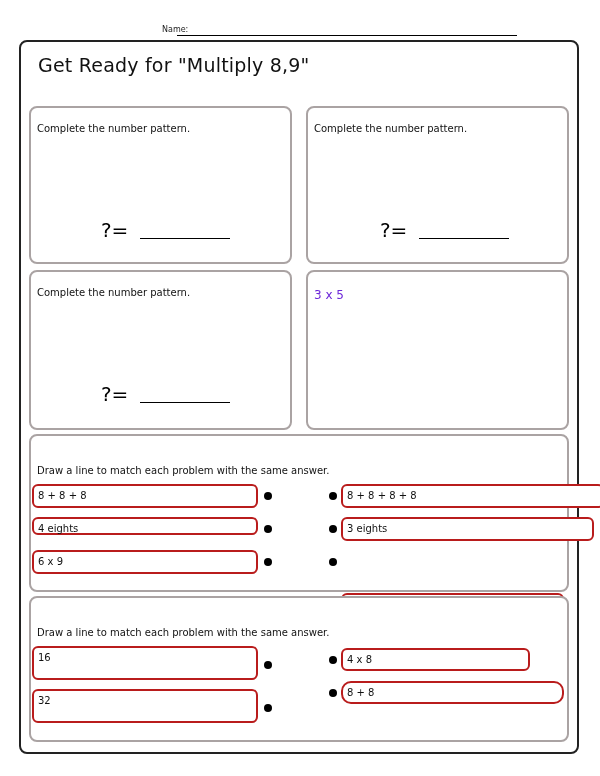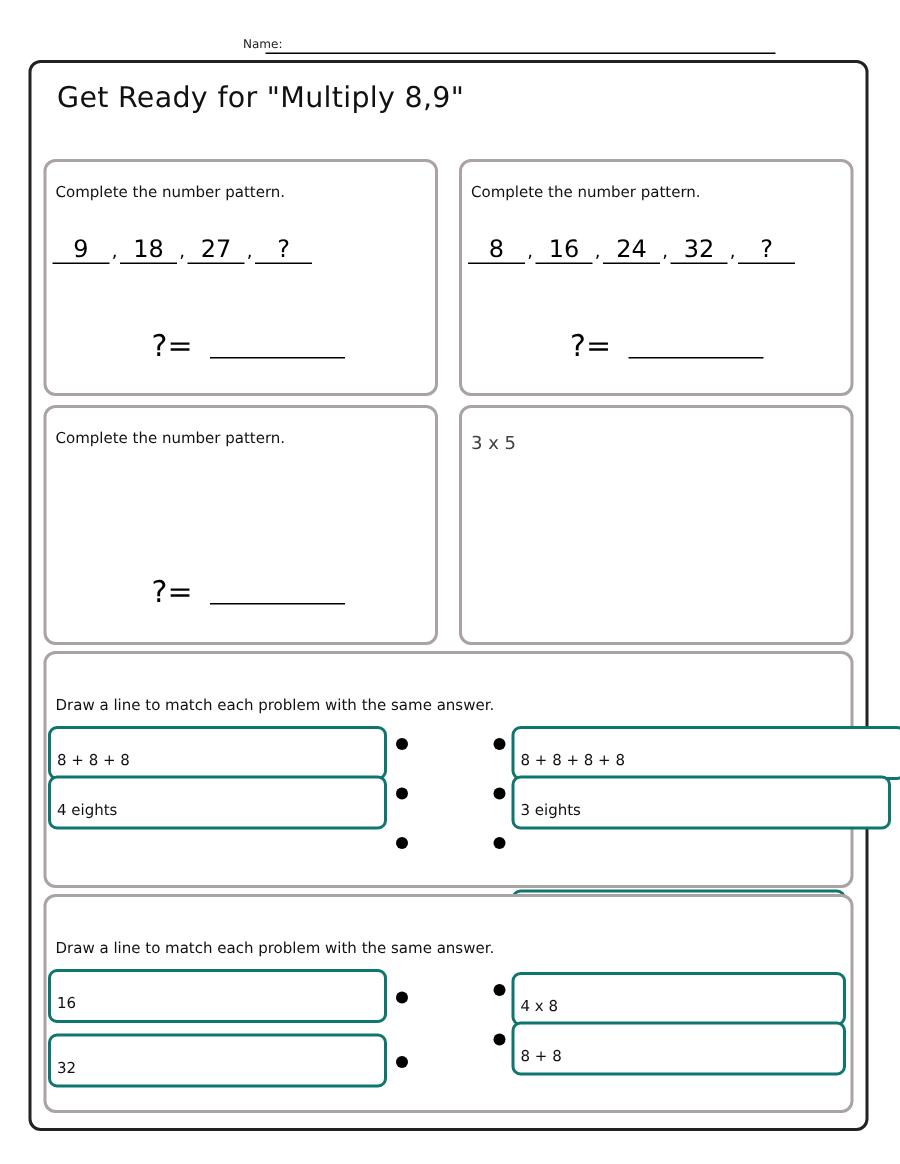--- a/index.html
+++ b/index.html
@@ -9,85 +9,80 @@
   .name-line { position:absolute; left:153px; top:11px; width:340px; height:1px; background:#000; }
   .outer { position:absolute; left:19px; top:40px; width:560px; height:714px; border:2px solid #222; border-radius:8px; box-sizing:border-box; }
   .title { position:absolute; left:38px; top:54px; font-size:19px; letter-spacing:0.2px; color:#111; }
   .panel { position:absolute; border:2px solid #aaa3a3; border-radius:8px; box-sizing:border-box; background:#fff; }
   .instr { position:absolute; left:6px; top:15px; font-size:10px; color:#111; }
   .pattern { position:absolute; left:4px; top:48px; font-size:16px; white-space:nowrap; }
   .blank { display:inline-block; text-align:center; border-bottom:1.5px solid #000; min-width:34px; padding:0 2px; line-height:18px; }
   .comma { display:inline-block; width:7px; text-align:center; font-size:12px; }
   .answer { position:absolute; top:110px; font-size:20px; white-space:nowrap; }
   .ans-line { display:inline-block; width:90px; border-bottom:1.5px solid #000; margin-left:12px; vertical-align:-2px; }
-  .q-text { position:absolute; left:6px; top:16px; font-size:12px; color:#404040; }
+  .q-text { position:absolute; left:6px; top:16px; font-size:12px; color:#6d28d9; }
   .m-instr { position:absolute; left:6px; font-size:10px; color:#111; }
-  .box { position:absolute; border:2px solid #0f766e; border-radius:6px; box-sizing:border-box; font-size:10px; padding:16px 4px; color:#111; background:#fff; }
+  .box { position:absolute; border:2px solid #b91c1c; border-radius:6px; box-sizing:border-box; font-size:10px; padding:4px 4px; color:#111; background:#fff; }
   .dot { position:absolute; width:8px; height:8px; border-radius:50%; background:#000; }
 </style>
 </head>
 <body>
 
 <div class="name-row">
   <span class="name-label">Name:</span>
   <div class="name-line"></div>
 </div>
 
 <div class="outer"></div>
 <div class="title">Get Ready for "Multiply 8,9"</div>
 
 <div class="panel" style="left:29px;top:106px;width:263px;height:158px;">
   <div class="instr">Complete the number pattern.</div>
-  <div class="pattern">
-    <span class="blank">9</span><span class="comma">,</span><span class="blank">18</span><span class="comma">,</span><span class="blank">27</span><span class="comma">,</span><span class="blank">?</span>
-  </div>
   <div class="answer" style="left:70px;">
     <span>?=</span><span class="ans-line"></span>
   </div>
 </div>
 
 <div class="panel" style="left:306px;top:106px;width:263px;height:158px;">
   <div class="instr">Complete the number pattern.</div>
-  <div class="pattern">
-    <span class="blank">8</span><span class="comma">,</span><span class="blank">16</span><span class="comma">,</span><span class="blank">24</span><span class="comma">,</span><span class="blank">32</span><span class="comma">,</span><span class="blank">?</span>
-  </div>
   <div class="answer" style="left:72px;">
     <span>?=</span><span class="ans-line"></span>
   </div>
 </div>
 
 <div class="panel" style="left:29px;top:270px;width:263px;height:160px;">
   <div class="instr">Complete the number pattern.</div>
   <div class="answer" style="left:70px;">
     <span>?=</span><span class="ans-line"></span>
   </div>
 </div>
 
 <div class="panel" style="left:306px;top:270px;width:263px;height:160px;">
   <div class="q-text">3 x 5</div>
 </div>
 
 <div class="panel" style="left:29px;top:434px;width:540px;height:158px;">
   <div class="m-instr" style="top:29px;">Draw a line to match each problem with the same answer.</div>
   <div class="box" style="left:1px;top:48px;width:226px;height:24px;">8 + 8 + 8</div>
   <div class="box" style="left:1px;top:81px;width:226px;height:18px;">4 eights</div>
+  <div class="box" style="left:1px;top:114px;width:226px;height:24px;">6 x 9</div>
   <div class="dot" style="left:233px;top:56px;"></div>
   <div class="dot" style="left:233px;top:89px;"></div>
   <div class="dot" style="left:233px;top:122px;"></div>
   <div class="dot" style="left:298px;top:56px;"></div>
   <div class="dot" style="left:298px;top:89px;"></div>
   <div class="dot" style="left:298px;top:122px;"></div>
   <div class="box" style="left:310px;top:48px;width:263px;height:24px;">8 + 8 + 8 + 8</div>
   <div class="box" style="left:310px;top:81px;width:253px;height:24px;">3 eights</div>
   <div class="box" style="left:310px;top:114px;width:223px;height:24px;margin-top:43px;">6 nines</div>
 </div>
 
 <div class="panel" style="left:29px;top:596px;width:540px;height:146px;">
   <div class="m-instr" style="top:29px;">Draw a line to match each problem with the same answer.</div>
   <div class="box" style="left:1px;top:48px;width:226px;height:34px;">16</div>
   <div class="box" style="left:1px;top:91px;width:226px;height:34px;">32</div>
   <div class="dot" style="left:233px;top:63px;"></div>
   <div class="dot" style="left:233px;top:106px;"></div>
   <div class="dot" style="left:298px;top:58px;"></div>
   <div class="dot" style="left:298px;top:91px;"></div>
-  <div class="box" style="left:310px;top:50px;width:223px;height:23px;">4 x 8</div>
-  <div class="box" style="left:310px;top:83px;width:223px;height:23px;">8 + 8</div>
+  <div class="box" style="left:310px;top:50px;width:189px;height:23px;">4 x 8</div>
+  <div class="box" style="left:310px;top:83px;width:223px;height:23px;border-radius:10px;">8 + 8</div>
 </div>
 
 </body></html>

